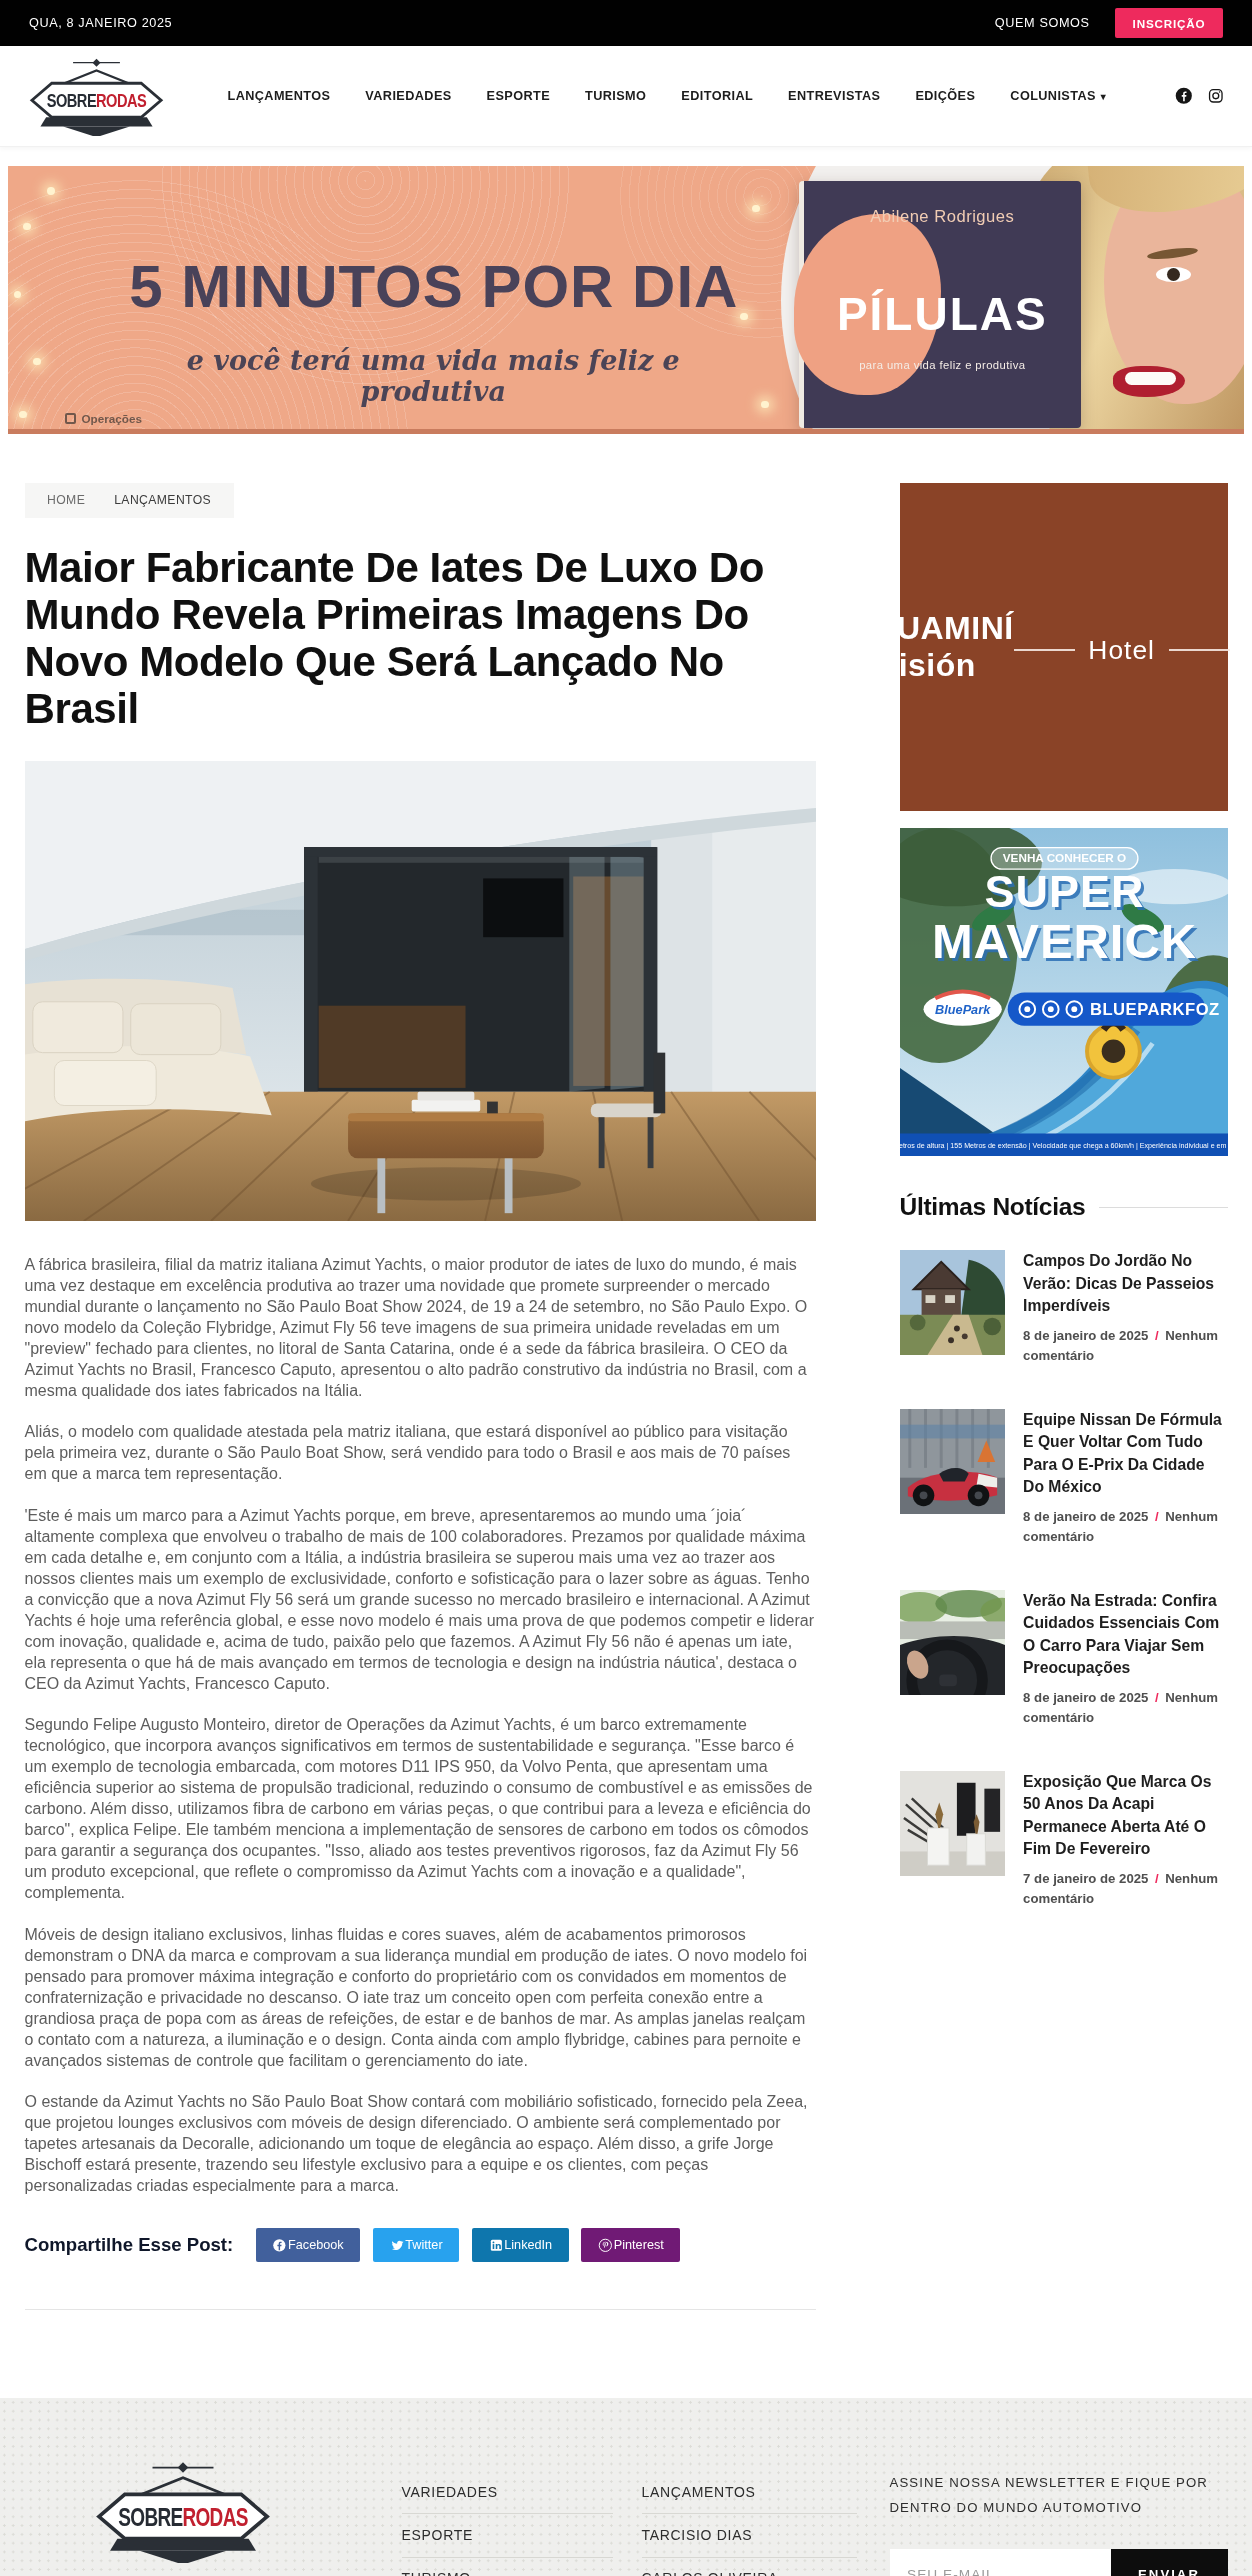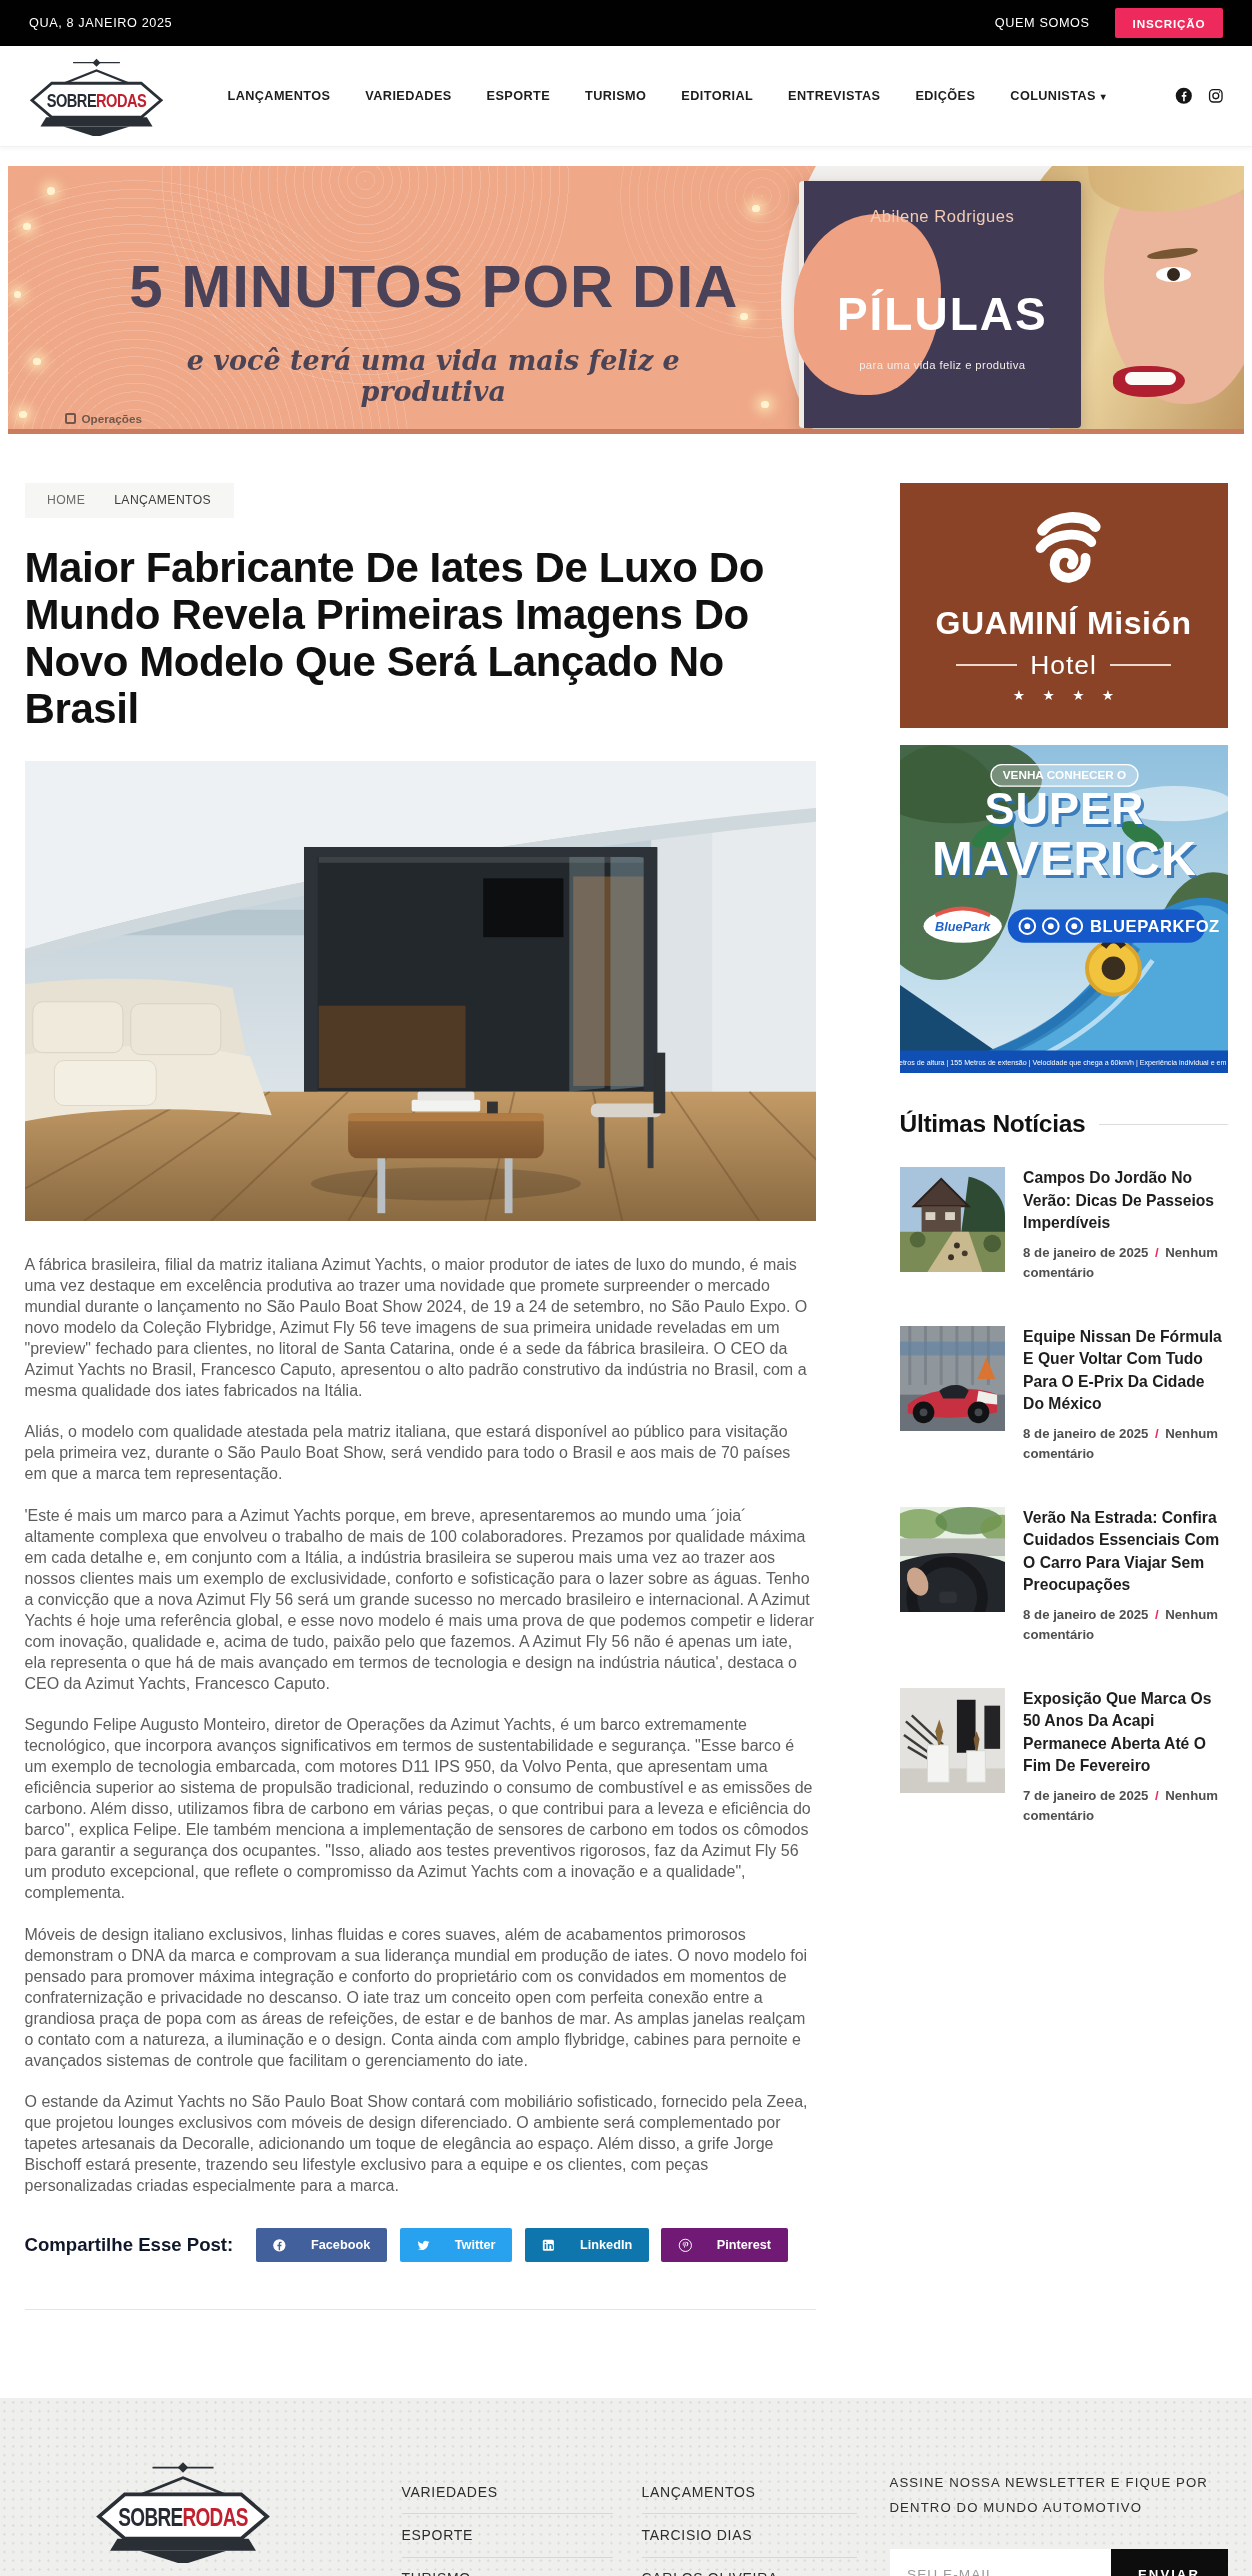--- a/index.html
+++ b/index.html
@@ -63,31 +63,31 @@
 
   .article-title { margin:25.4px 0 29px; font-size:42px; line-height:47px; font-weight:bold; letter-spacing:-0.4px; color:#101010; }
 
   .hero-fig { width:791px; height:460px; margin-bottom:33px; }
   .hero-fig svg { width:100%; height:100%; display:block; }
 
   .article-body p { font-size:16px; line-height:21px; color:#5d5d5d; margin-bottom:20.5px; }
 
   .share-row { display:flex; align-items:center; gap:12.7px; margin-top:32px; }
   .share-label { font-size:18.6px; font-weight:bold; color:#0f172a; margin-right:9.8px; }
-  .share-btn { display:flex; align-items:center; gap:24px; color:#fff; font-size:12.7px; font-weight:bold; padding:9.8px 16.6px; border:none; border-radius:2px; cursor:pointer; }
+  .share-btn { display:flex; align-items:center; gap:1px; color:#fff; font-size:12.7px; font-weight:normal; padding:9.8px 16.6px; border:none; border-radius:2px; cursor:pointer; }
   .share-btn svg { width:14.7px; height:14.7px; }
   .sb-facebook { background:#41609c; }
   .sb-twitter { background:#28a2ee; }
   .sb-linkedin { background:#0e76ad; }
   .sb-pinterest { background:#701a75; }
   .article-divider { border:none; border-top:1px solid #e5e5e5; margin-top:47px; }
 
   
   .ad { width:328px; display:block; cursor:pointer; }
-  .hotel-ad { height:245px; background:#8a4327; margin-bottom:17.6px; display:flex; flex-direction:column; align-items:center; justify-content:center; }
+  .hotel-ad { height:328px; background:#8a4327; margin-bottom:17.6px; display:flex; flex-direction:row; align-items:center; justify-content:center; }
   .hotel-ad svg.gmark { width:94px; height:84px; margin-bottom:13.7px; }
   .hotel-name { color:#fff; font-size:32px; font-weight:bold; letter-spacing:0.5px; }
   .hotel-row { display:flex; align-items:center; gap:13.7px; margin-top:7.8px; }
   .hotel-row .hline { width:61px; height:2px; background:#f5e9e2; opacity:.9; }
   .hotel-type { color:#fff; font-size:26.4px; font-weight:300; letter-spacing:1px; }
   .hotel-stars { color:#fff; font-size:13.7px; letter-spacing:6.8px; margin-top:5.9px; text-indent:6.8px; }
   .maverick-ad { height:328px; margin-bottom:37px; }
   .maverick-ad svg { width:100%; height:100%; display:block; }
 
   .latest-heading { display:flex; align-items:center; gap:13.7px; margin-bottom:29px; }

